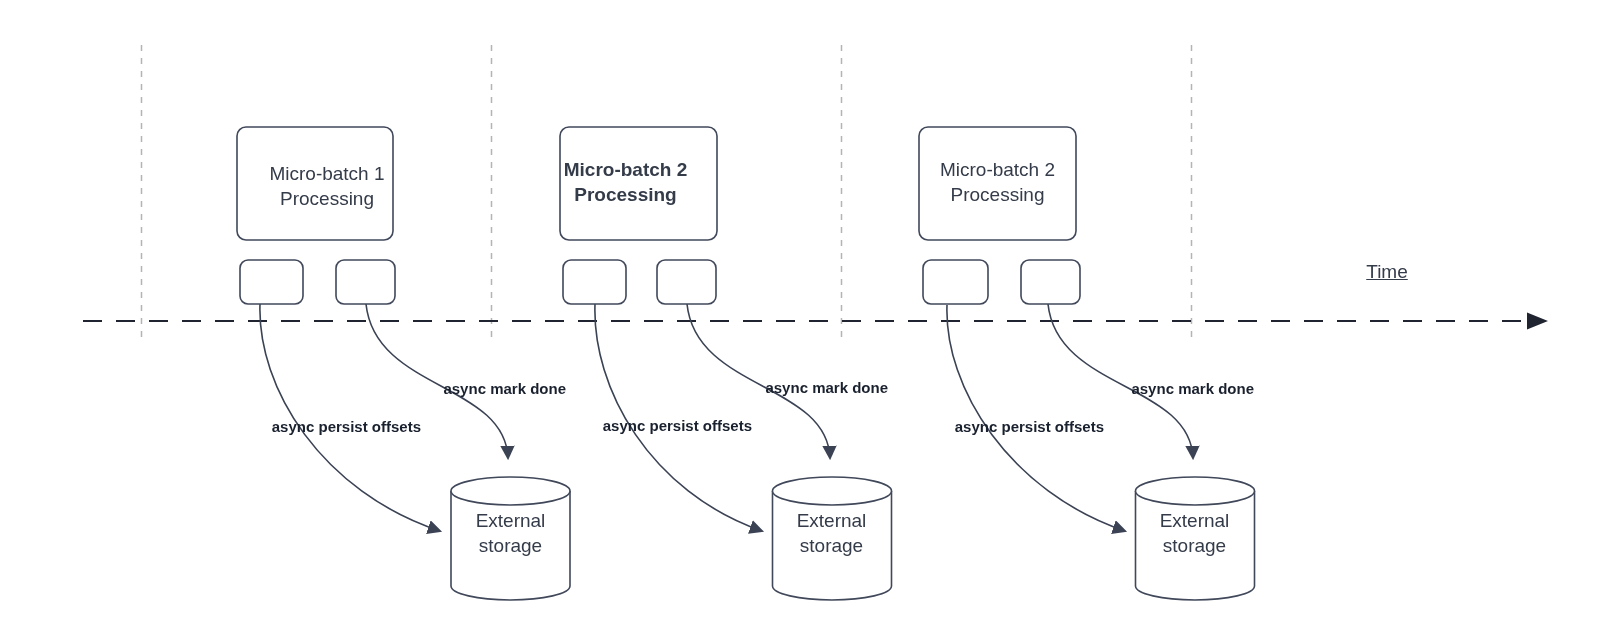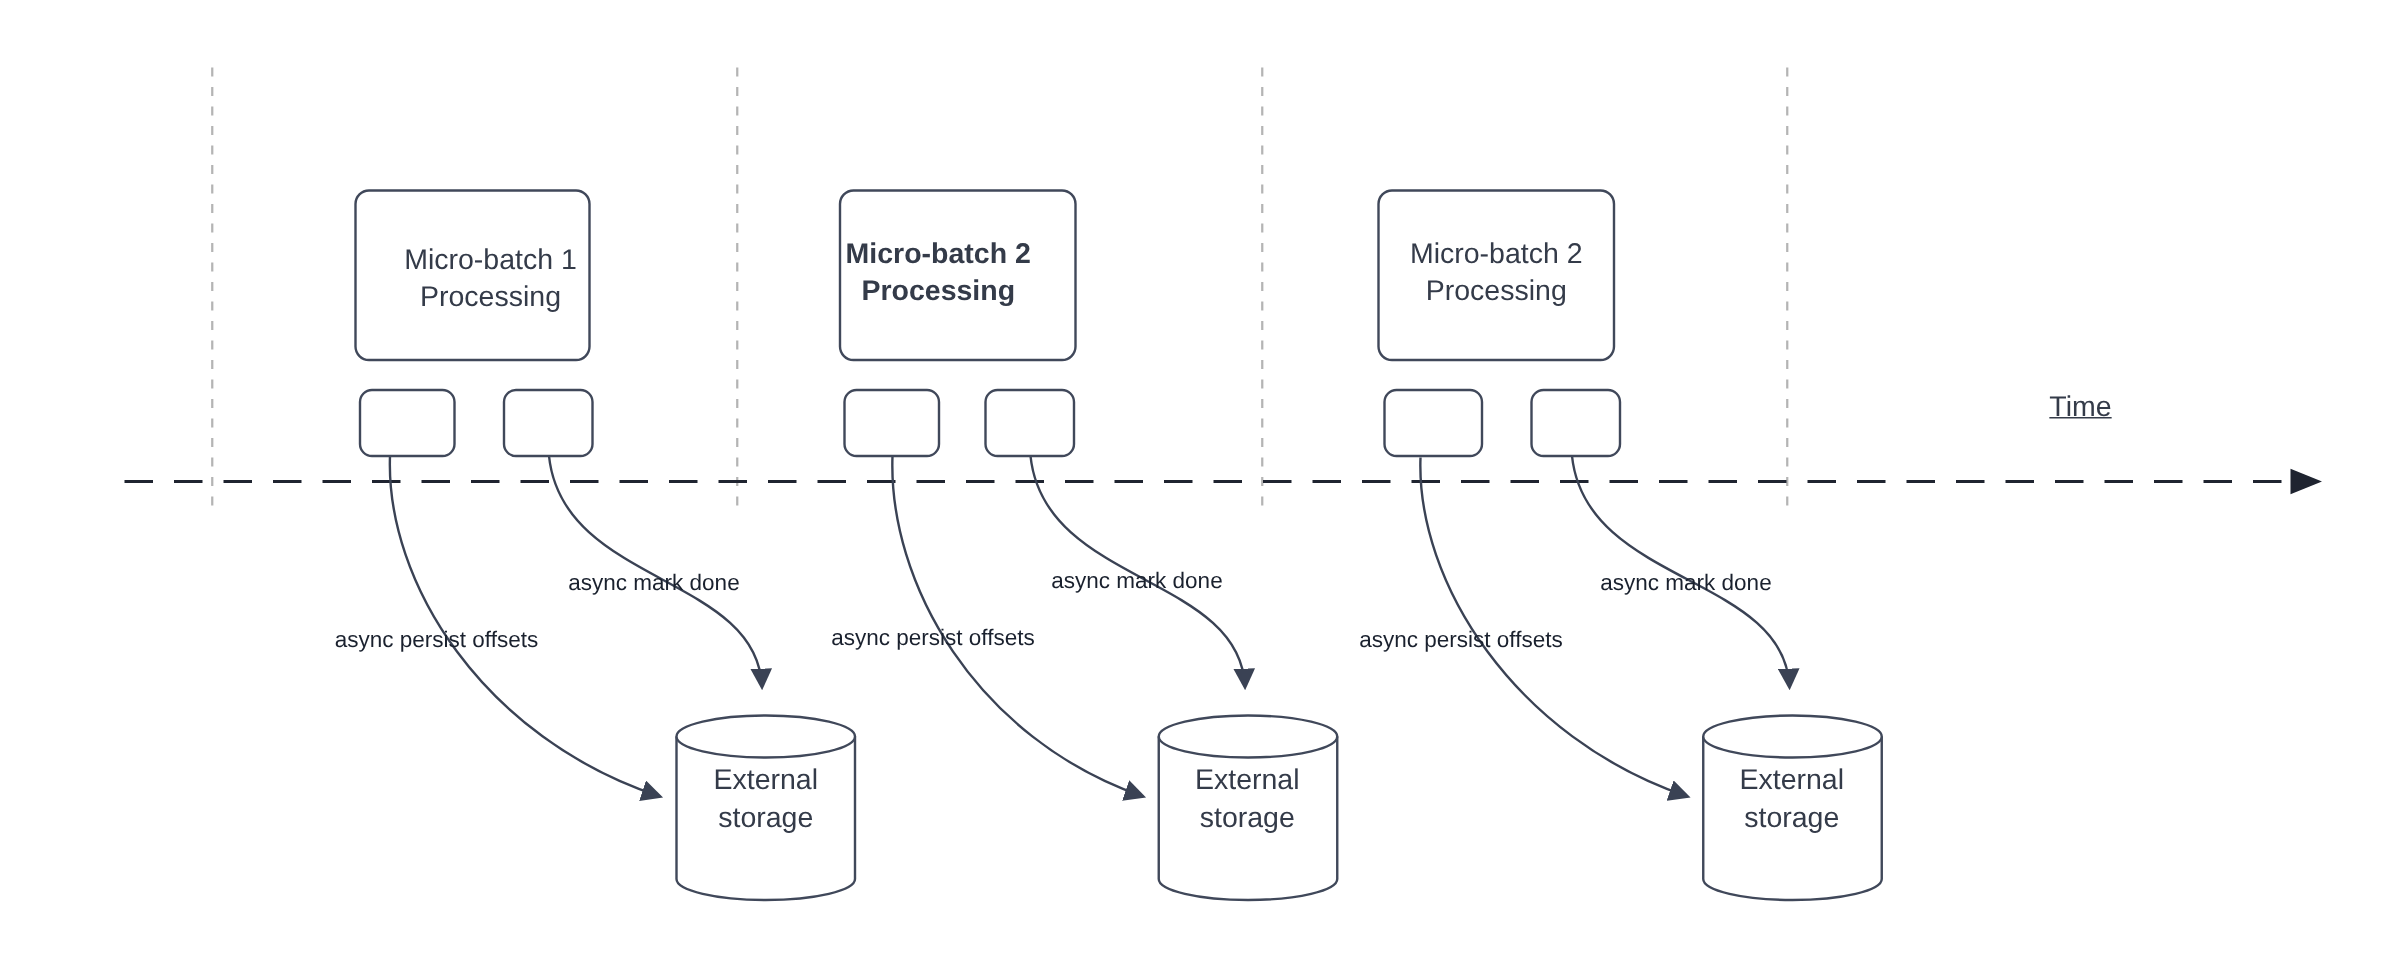--- a/index.html
+++ b/index.html
@@ -32,22 +32,23 @@
   .txt{
     position:absolute;
     color:var(--text-color);
     font-size:19px;line-height:25px;
     text-align:center;
     white-space:pre-line;
   }
   .txt.bold{
     color:var(--label-color);
     font-size:15px;line-height:20px;
-    font-weight:normal;
+    font-weight:bold;
     white-space:nowrap;
+    text-align:right;
   }
 </style>
 </head>
 <body>
 
 <div class="canvas">
 
   <svg class="layer" width="1600" height="642" viewBox="0 0 1600 642">
     <defs>
       <marker id="arrow" viewBox="0 0 10 10" refX="8.5" refY="5" markerWidth="9" markerHeight="9" orient="auto-start-reverse">

